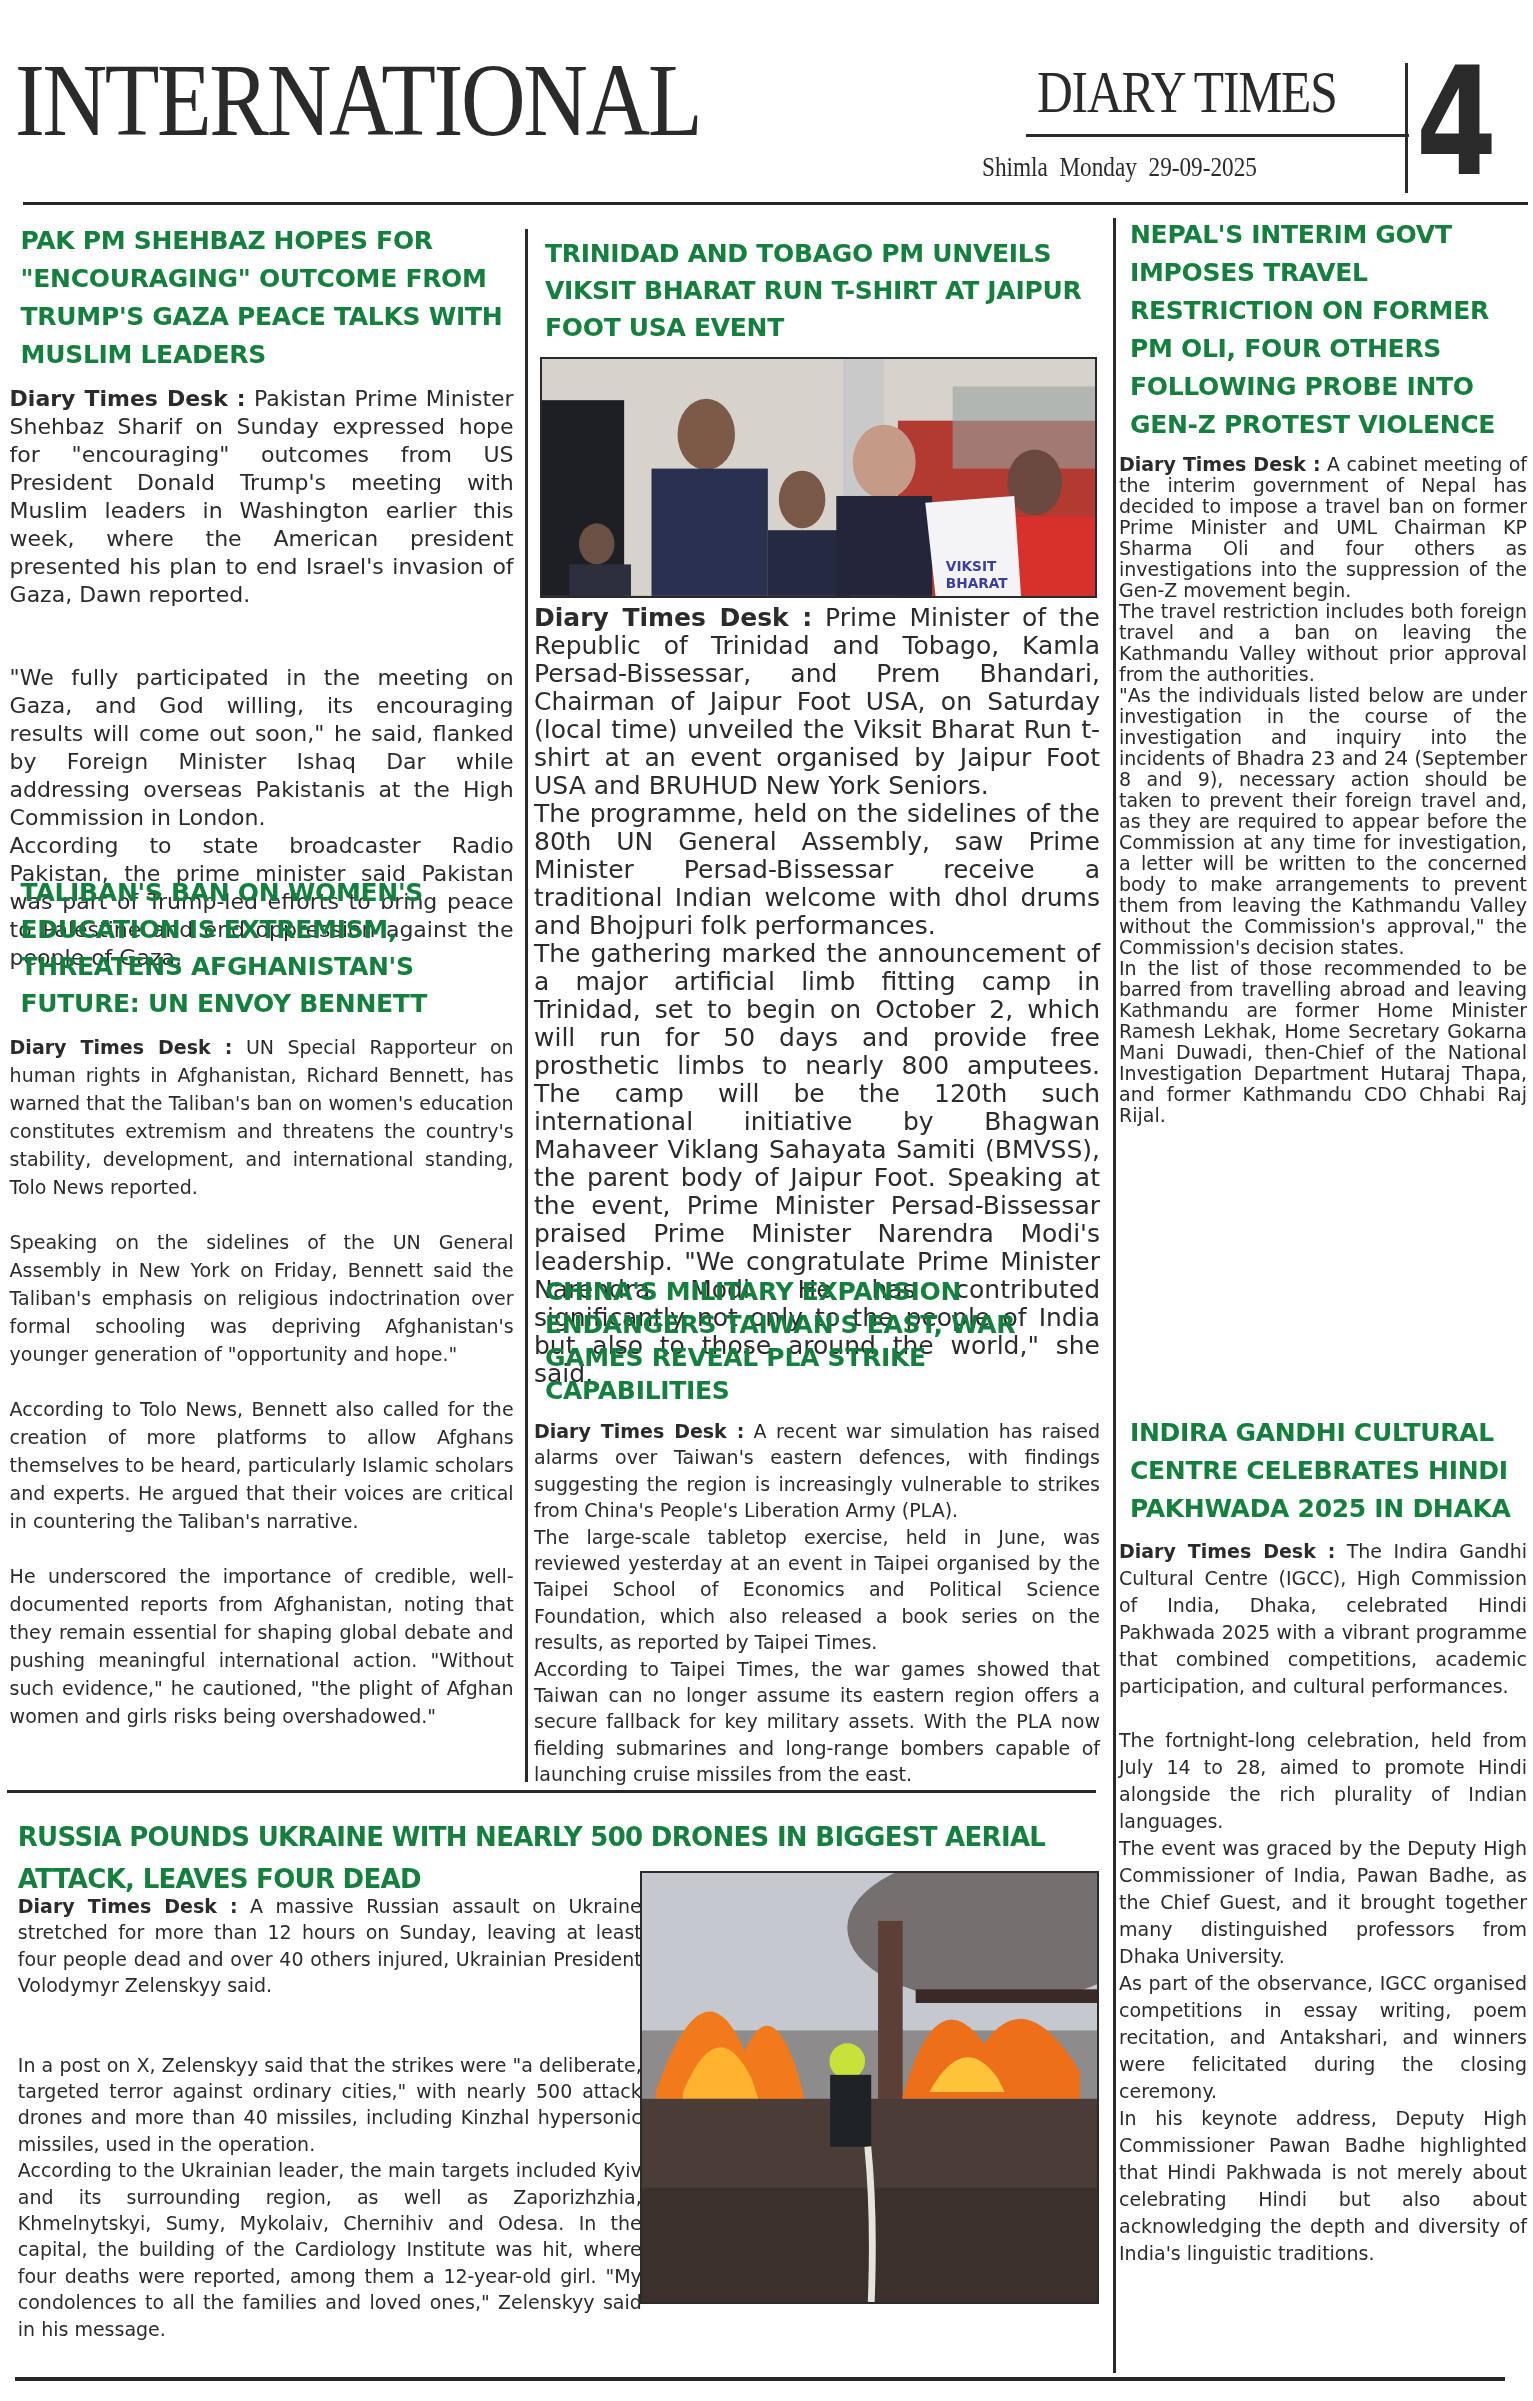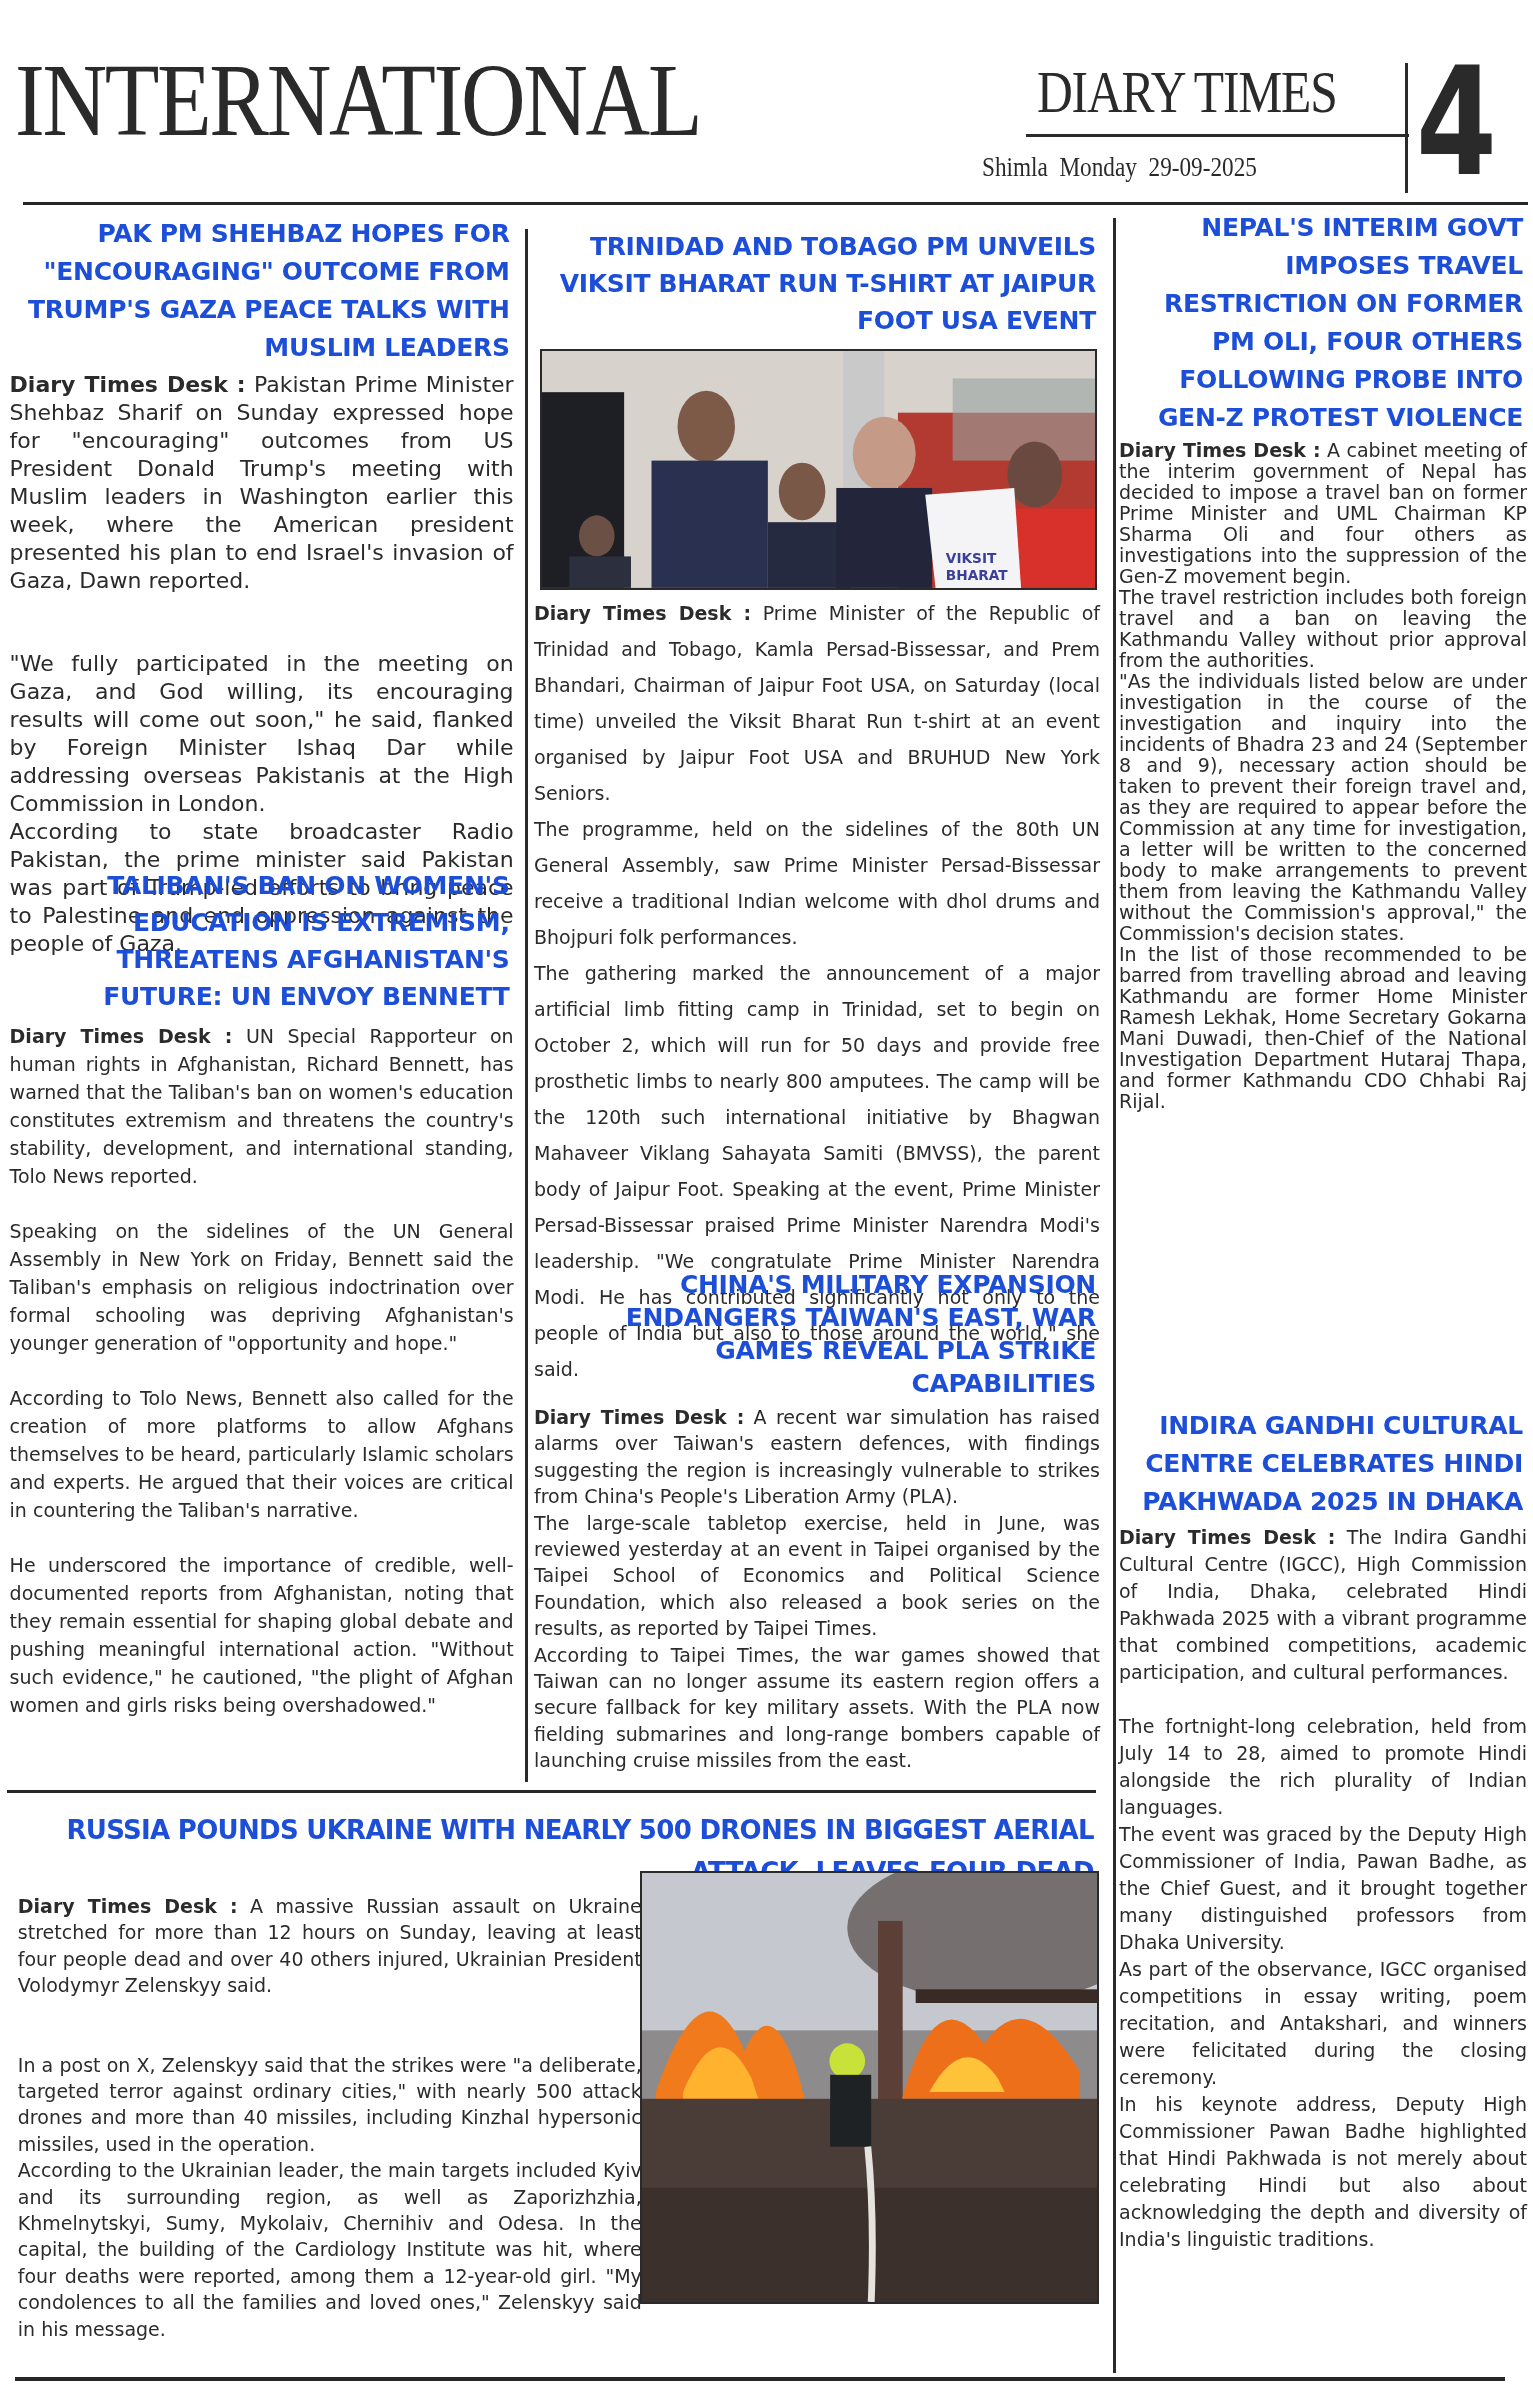--- a/index.html
+++ b/index.html
@@ -19,42 +19,42 @@
   .mast-vrule { left: 1405px; top: 63px; width: 2.7px; height: 130px; background: #2a2a2a; }
   .page-num { left: 1416px; top: 48px; font-family: "DejaVu Sans", sans-serif; font-weight: bold;
     font-size: 149px; line-height: 1; color: #2a2a2a; transform: scaleX(0.78); transform-origin: left top; }
   .top-rule { left: 23px; top: 202px; width: 1505px; height: 3.4px; background: #262626; }
 
   
   .vdiv { width: 2.7px; background: #2a2a2a; }
 
   
   .article { position: absolute; }
-  .headline { font-family: "DejaVu Sans", sans-serif; font-weight: bold; text-align: right;
-    color: #1d4ed8; margin: 4px; text-transform: uppercase; letter-spacing: -0.3px; }
+  .headline { font-family: "DejaVu Sans", sans-serif; font-weight: bold; text-align: left;
+    color: #15803d; margin: 11px; text-transform: uppercase; letter-spacing: -0.3px; }
   .body { font-family: "DejaVu Sans", sans-serif; text-align: justify; color: #2b2b2b; margin: 0; }
   .body p { margin: 0; }
   .body p.gap { margin-top: 1.05em; }
   .desk { font-weight: bold; }
 
   
   #a1 { left: 9.6px; top: 211px; width: 504px; }
   #a1 .headline { font-size: 25px; line-height: 38px; }
   #a1 .body { font-size: 22px; line-height: 28px; margin-top: 2.7px; }
 
   #a2 { left: 9.6px; top: 863px; width: 504px; }
   #a2 .headline { font-size: 25px; line-height: 37px; }
   #a2 .body { font-size: 19px; line-height: 28px; margin-top: 6.8px; }
 
   
   #a3 { left: 534px; top: 224px; width: 566px; }
   #a3 .headline { font-size: 25px; line-height: 37px; }
   .photo1 { width: 553px; height: 237px; margin: 9.6px 0 0 5.5px; border: 2.1px solid #2a2a2a; position: relative; overflow: hidden;
     background: linear-gradient(180deg, #d9d4cf 0%, #cfc7bf 35%, #8f3b34 60%, #2b2d3a 100%); }
-  #a3 .body { font-size: 19px; line-height: 36px; margin-top: 5.5px; }
+  #a3 .body { font-size: 25px; line-height: 28px; margin-top: 5.5px; }
 
   #a4 { left: 534px; top: 1264px; width: 566px; }
   #a4 .headline { font-size: 25px; line-height: 33px; }
   #a4 .body { font-size: 19px; line-height: 26.4px; margin-top: 1.4px; }
 
   
   #a5 { left: 1119px; top: 205px; width: 408px; }
   #a5 .headline { font-size: 25px; line-height: 38px; }
   #a5 .body { font-size: 19px; line-height: 21px; margin-top: -1.4px; }
 

